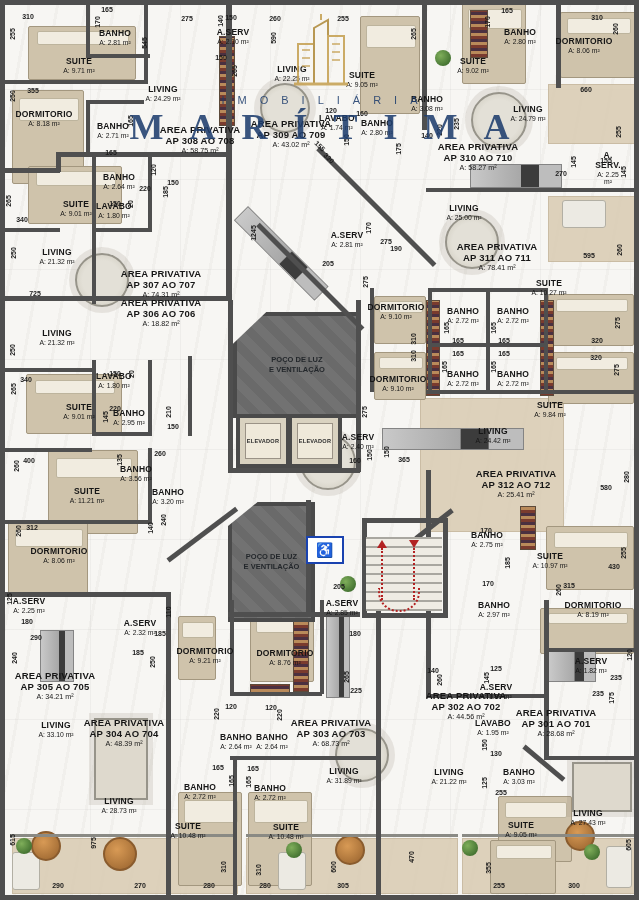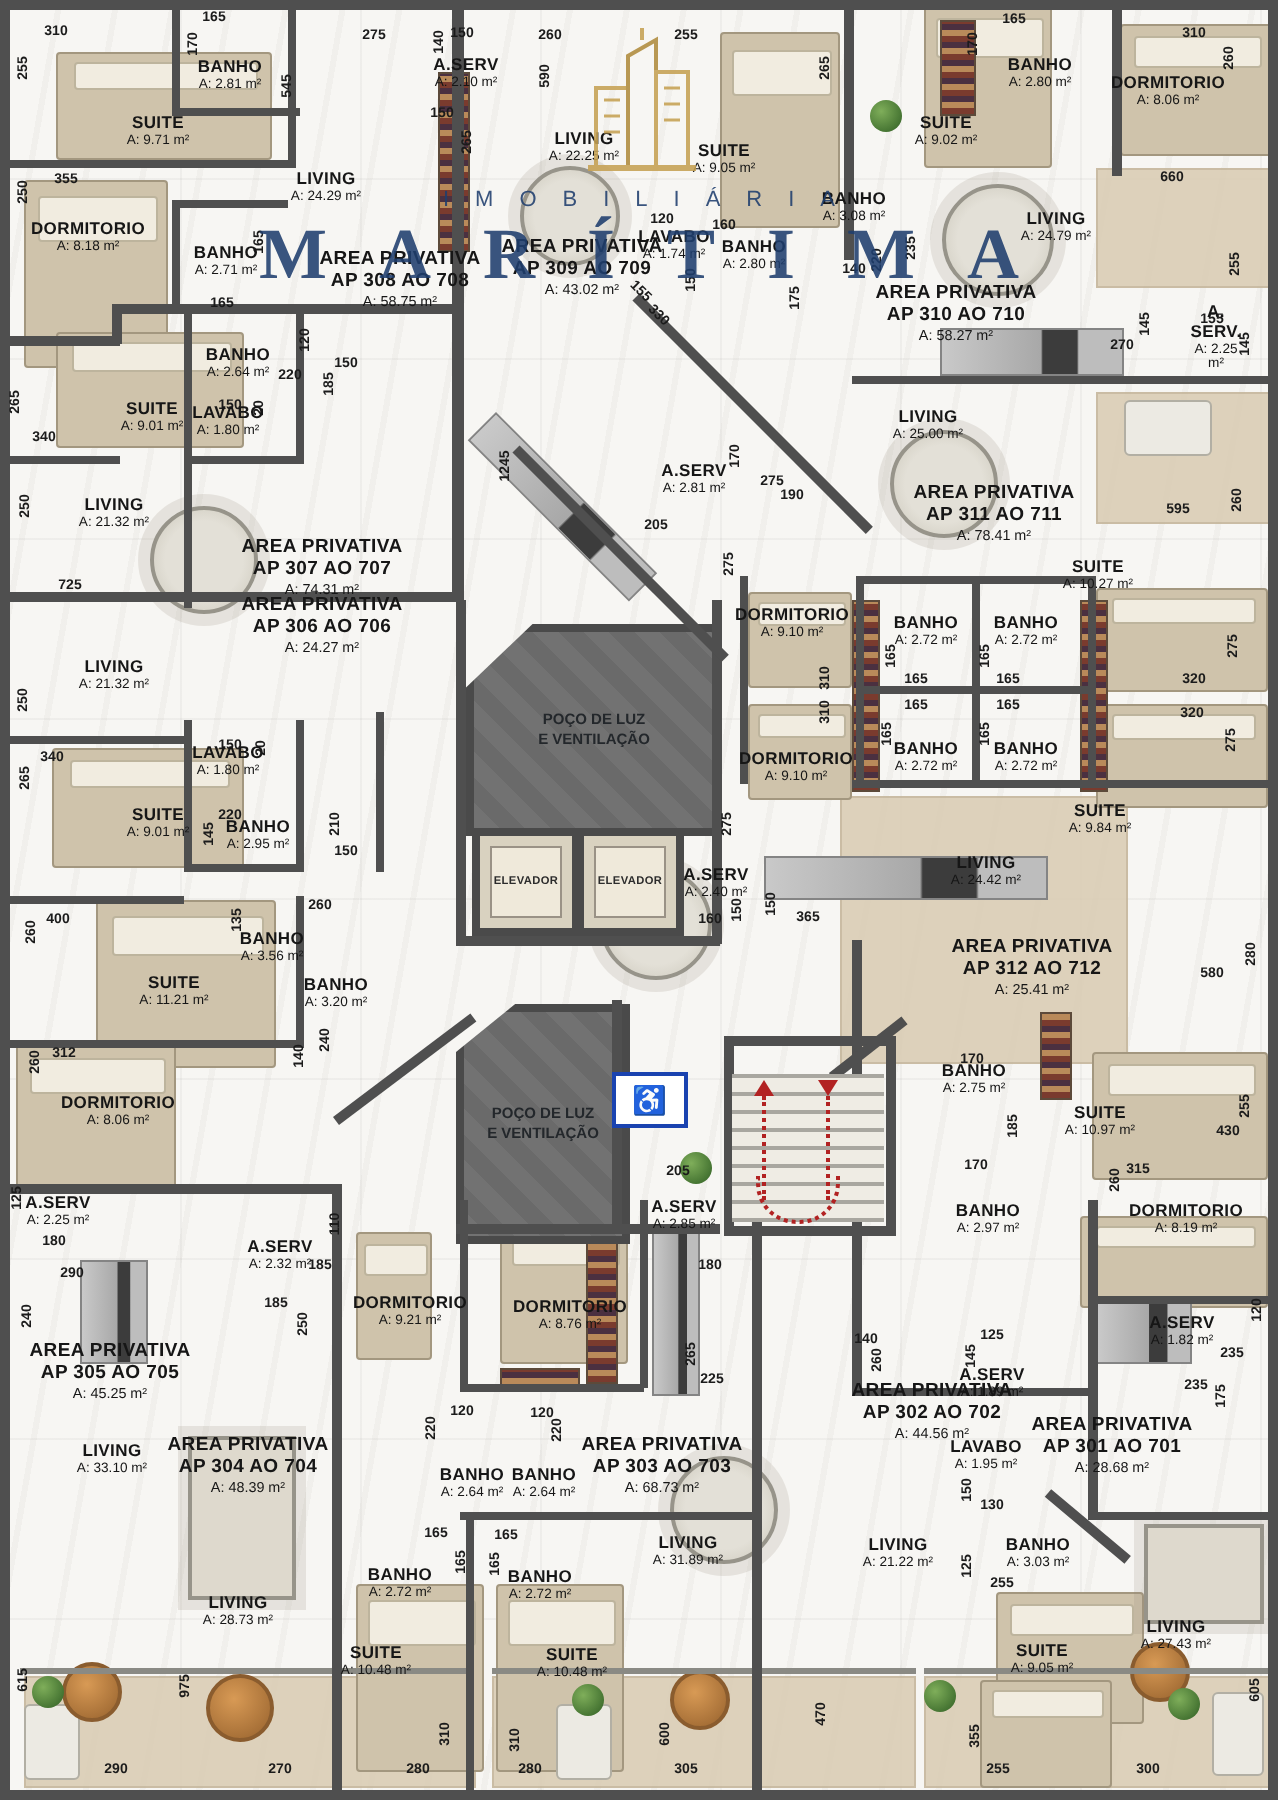--- a/index.html
+++ b/index.html
@@ -264,32 +264,32 @@
     <div class="room" style="left: 513px; top: 379px;"><span class="n">BANHO</span><span class="a">A: 2.72 m²</span></div>
     <div class="room" style="left: 398px; top: 384px;"><span class="n">DORMITORIO</span><span class="a">A: 9.10 m²</span></div>
     <div class="room" style="left: 550px; top: 410px;"><span class="n">SUITE</span><span class="a">A: 9.84 m²</span></div>
     <div class="room" style="left: 493px; top: 436px;"><span class="n">LIVING</span><span class="a">A: 24.42 m²</span></div>
     <div class="room" style="left: 358px; top: 442px;"><span class="n">A.SERV</span><span class="a">A: 2.40 m²</span></div>
     <div class="room big" style="left: 516px; top: 484px;"><span class="n">AREA PRIVATIVA
 AP 312 AO 712</span><span class="a">A: 25.41 m²</span></div>
     <div class="room" style="left: 487px; top: 540px;"><span class="n">BANHO</span><span class="a">A: 2.75 m²</span></div>
     <div class="room" style="left: 550px; top: 561px;"><span class="n">SUITE</span><span class="a">A: 10.97 m²</span></div>
     <div class="room big" style="left: 161px; top: 313px;"><span class="n">AREA PRIVATIVA
-AP 306 AO 706</span><span class="a">A: 24.27 m²</span></div>
+AP 306 AO 706</span><span class="a">A: 18.82 m²</span></div>
     <div class="room" style="left: 57px; top: 338px;"><span class="n">LIVING</span><span class="a">A: 21.32 m²</span></div>
     <div class="room" style="left: 114px; top: 381px;"><span class="n">LAVABO</span><span class="a">A: 1.80 m²</span></div>
     <div class="room" style="left: 129px; top: 418px;"><span class="n">BANHO</span><span class="a">A: 2.95 m²</span></div>
     <div class="room" style="left: 79px; top: 412px;"><span class="n">SUITE</span><span class="a">A: 9.01 m²</span></div>
     <div class="room" style="left: 87px; top: 496px;"><span class="n">SUITE</span><span class="a">A: 11.21 m²</span></div>
     <div class="room" style="left: 136px; top: 474px;"><span class="n">BANHO</span><span class="a">A: 3.56 m²</span></div>
     <div class="room" style="left: 168px; top: 497px;"><span class="n">BANHO</span><span class="a">A: 3.20 m²</span></div>
     <div class="room" style="left: 59px; top: 556px;"><span class="n">DORMITORIO</span><span class="a">A: 8.06 m²</span></div>
     <div class="room" style="left: 29px; top: 606px;"><span class="n">A.SERV</span><span class="a">A: 2.25 m²</span></div>
     <div class="room big" style="left: 55px; top: 686px;"><span class="n">AREA PRIVATIVA
-AP 305 AO 705</span><span class="a">A: 45.25 m²</span></div>
+AP 305 AO 705</span><span class="a">A: 34.21 m²</span></div>
     <div class="room" style="left: 56px; top: 730px;"><span class="n">LIVING</span><span class="a">A: 33.10 m²</span></div>
     <div class="room" style="left: 140px; top: 628px;"><span class="n">A.SERV</span><span class="a">A: 2.32 m²</span></div>
     <div class="room" style="left: 205px; top: 656px;"><span class="n">DORMITORIO</span><span class="a">A: 9.21 m²</span></div>
     <div class="room big" style="left: 124px; top: 733px;"><span class="n">AREA PRIVATIVA
 AP 304 AO 704</span><span class="a">A: 48.39 m²</span></div>
     <div class="room" style="left: 119px; top: 806px;"><span class="n">LIVING</span><span class="a">A: 28.73 m²</span></div>
     <div class="room" style="left: 200px; top: 792px;"><span class="n">BANHO</span><span class="a">A: 2.72 m²</span></div>
     <div class="room" style="left: 188px; top: 831px;"><span class="n">SUITE</span><span class="a">A: 10.48 m²</span></div>
     <div class="room" style="left: 342px; top: 608px;"><span class="n">A.SERV</span><span class="a">A: 2.85 m²</span></div>
     <div class="room" style="left: 285px; top: 658px;"><span class="n">DORMITORIO</span><span class="a">A: 8.76 m²</span></div>

